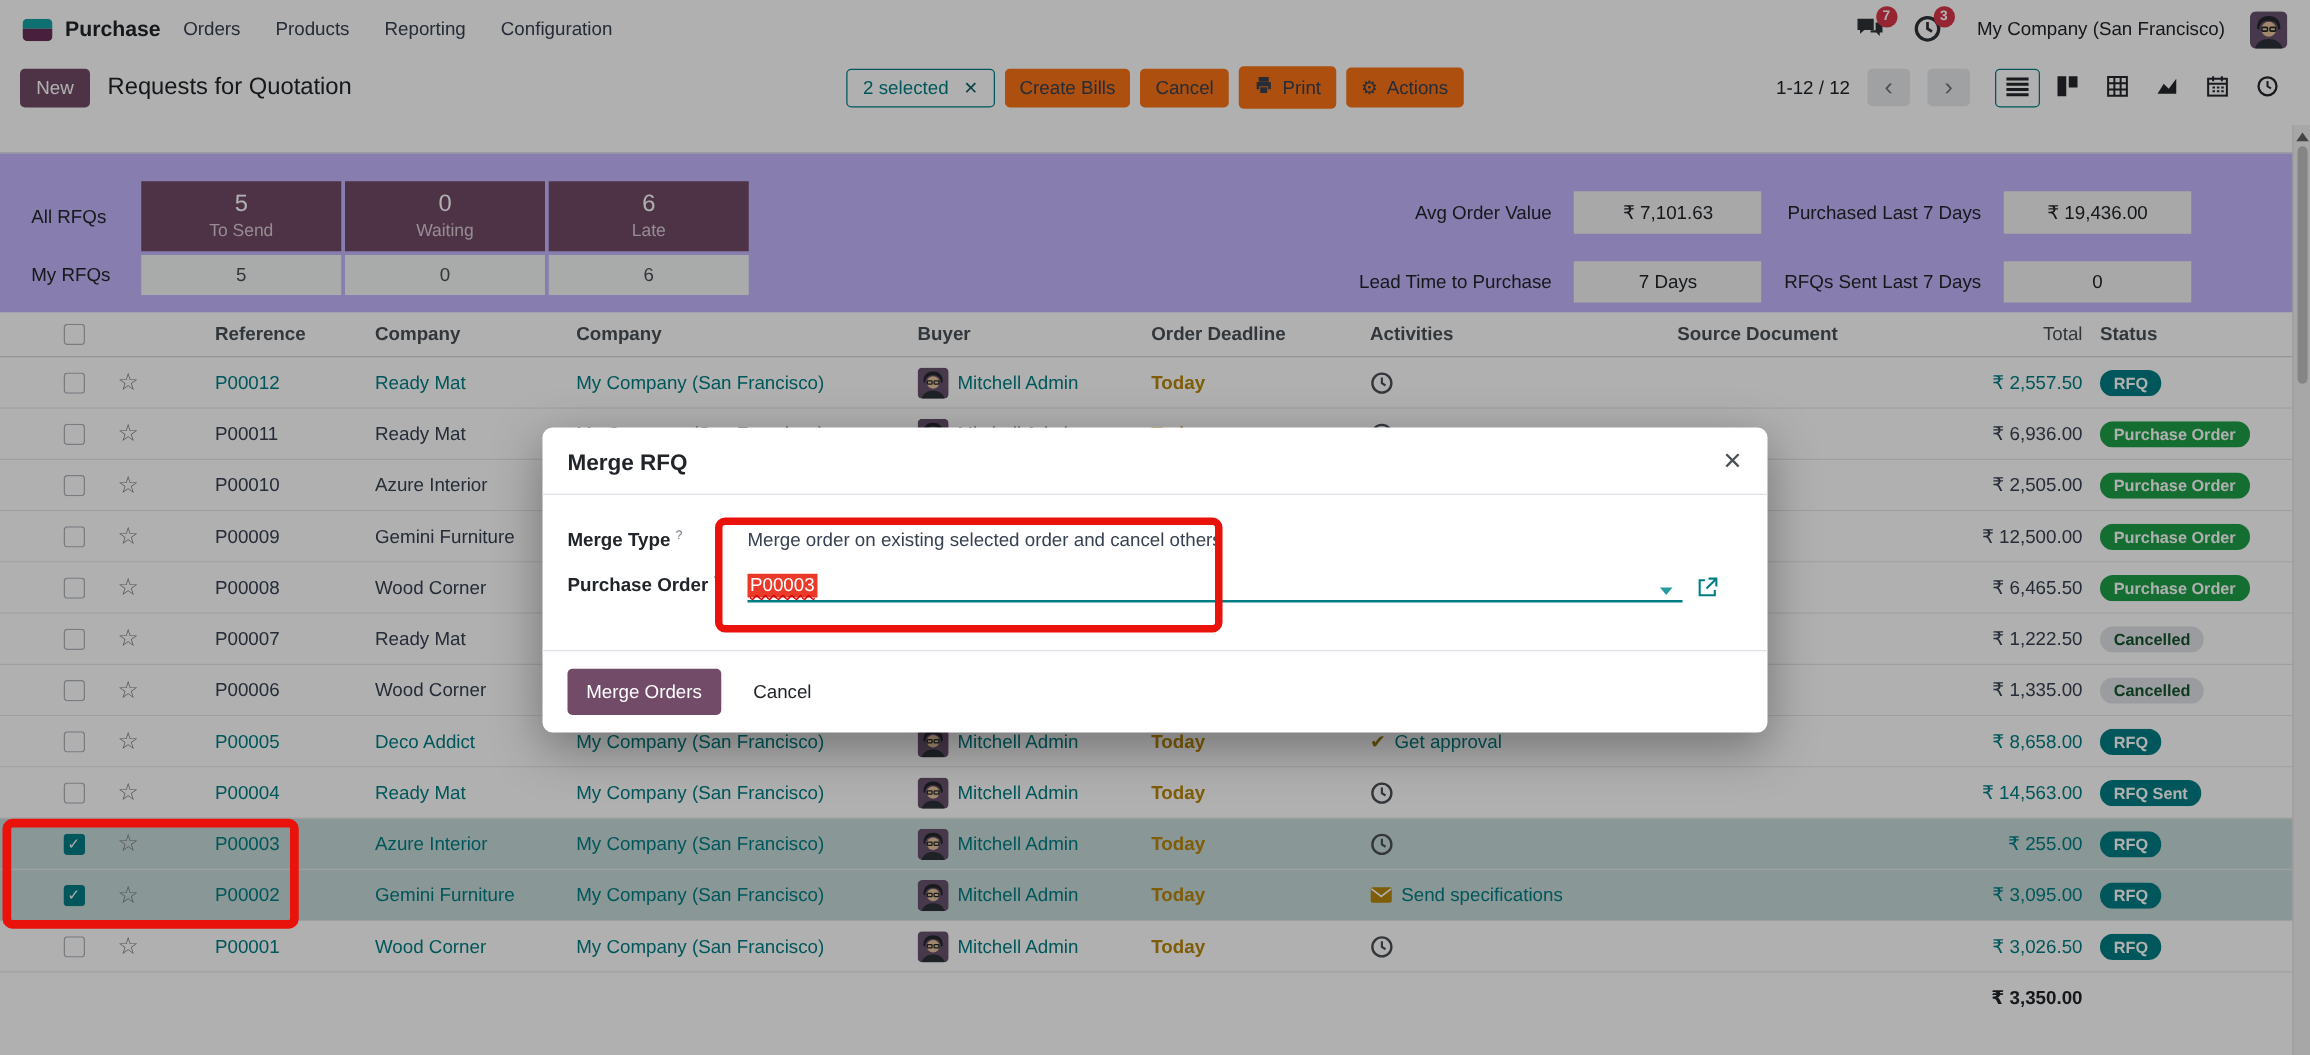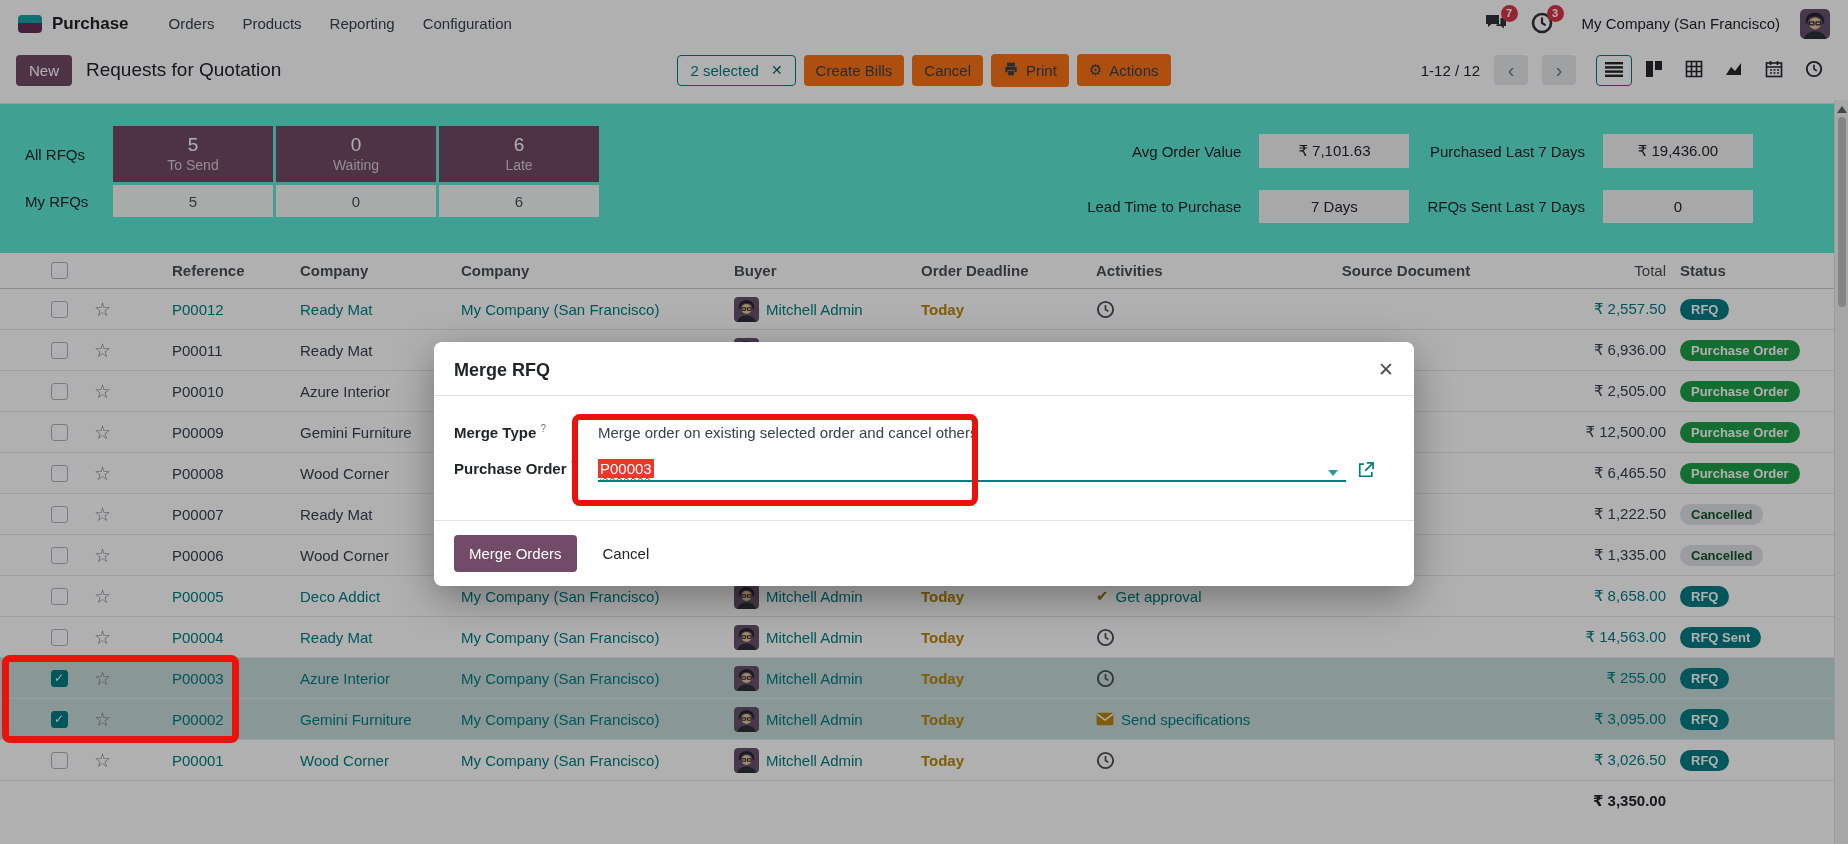--- a/index.html
+++ b/index.html
@@ -4,21 +4,21 @@
 <style>
   * { margin:0; padding:0; box-sizing:border-box; }
   html,body { width:1848px; height:844px; overflow:hidden; background:#fff;
               font-family:"Liberation Sans","DejaVu Sans",sans-serif; color:#374151; }
   .page { position:relative; width:1848px; height:844px; }
 
   
   .navbar { height:47px; display:flex; align-items:center; padding:0 18px; background:#fff; }
   .logo { width:24px; height:18px; border-radius:4px; overflow:hidden; margin-right:10px; display:flex; flex-direction:column; }
   .logo .t { flex:1; background:#15a2a4; } .logo .b { flex:1.2; background:#6a2e5b; }
-  .appname { font-size:17px; font-weight:700; color:#212529; margin-right:40px; }
+  .appname { font-size:17px; font-weight:700; color:#212529; margin-right:18px; }
   .menu { display:flex; gap:28px; font-size:15px; color:#374151; }
   .menu span { cursor:pointer; }
   .nav-right { margin-left:auto; display:flex; align-items:center; gap:20px; }
   .icon-badge { position:relative; width:26px; height:26px; }
   .icon-badge svg { width:24px; height:24px; }
   .badge { position:absolute; top:-6px; right:-8px; min-width:17px; height:17px; border-radius:9px;
            background:#d9364b; color:#fff; font-size:11px; font-weight:700; display:flex; align-items:center; justify-content:center; padding:0 4px; }
   .company { font-size:15px; color:#212529; margin-left:6px; }
   .avatar { width:30px; height:30px; border-radius:5px; overflow:hidden; }
   .avatar svg, .mini-avatar svg { width:100%; height:100%; display:block; }
@@ -39,21 +39,21 @@
   .pager-txt { font-size:15px; color:#212529; }
   .pg-btn { background:#e7e9ed; border:none; border-radius:4px; width:34px; height:30px; font-size:20px;
             color:#6c757d; cursor:pointer; line-height:1; }
   .switcher { display:flex; align-items:center; gap:4px; margin-left:6px; }
   .vs-btn { width:36px; height:31px; display:flex; align-items:center; justify-content:center; border-radius:4px;
             border:1px solid transparent; background:transparent; cursor:pointer; }
   .vs-btn svg { width:18px; height:18px; }
   .vs-btn.active { border-color:#017e84; }
 
   
-  .dashboard { margin-top:10px; border-top:1px solid #dfe3e7; background:#5eead4; padding:22px 0 30px; display:flex; }
+  .dashboard { margin-top:29px; border-top:1px solid #dfe3e7; background:#c4b5fd; padding:22px 0 8px; display:flex; }
   .dash-left { display:flex; }
   .dash-labels { width:113px; padding-left:25px; display:flex; flex-direction:column; }
   .dash-labels .lab1 { height:56px; display:flex; align-items:center; font-size:15px; color:#212529; }
   .dash-labels .lab2 { height:32px; margin-top:3px; display:flex; align-items:center; font-size:15px; color:#212529; }
   .tile-col { width:160px; margin-right:3px; display:flex; flex-direction:column; }
   .tile { background:#714b67; height:56px; color:#fff; display:flex; flex-direction:column; align-items:center; justify-content:center; cursor:pointer; }
   .tile .num { font-size:19px; line-height:22px; }
   .tile .cap { font-size:14px; color:#d9cbd4; line-height:18px; }
   .tile-my { background:#f5f6f7; height:32px; margin-top:3px; display:flex; align-items:center; justify-content:center;
              font-size:15px; color:#495057; cursor:pointer; }

